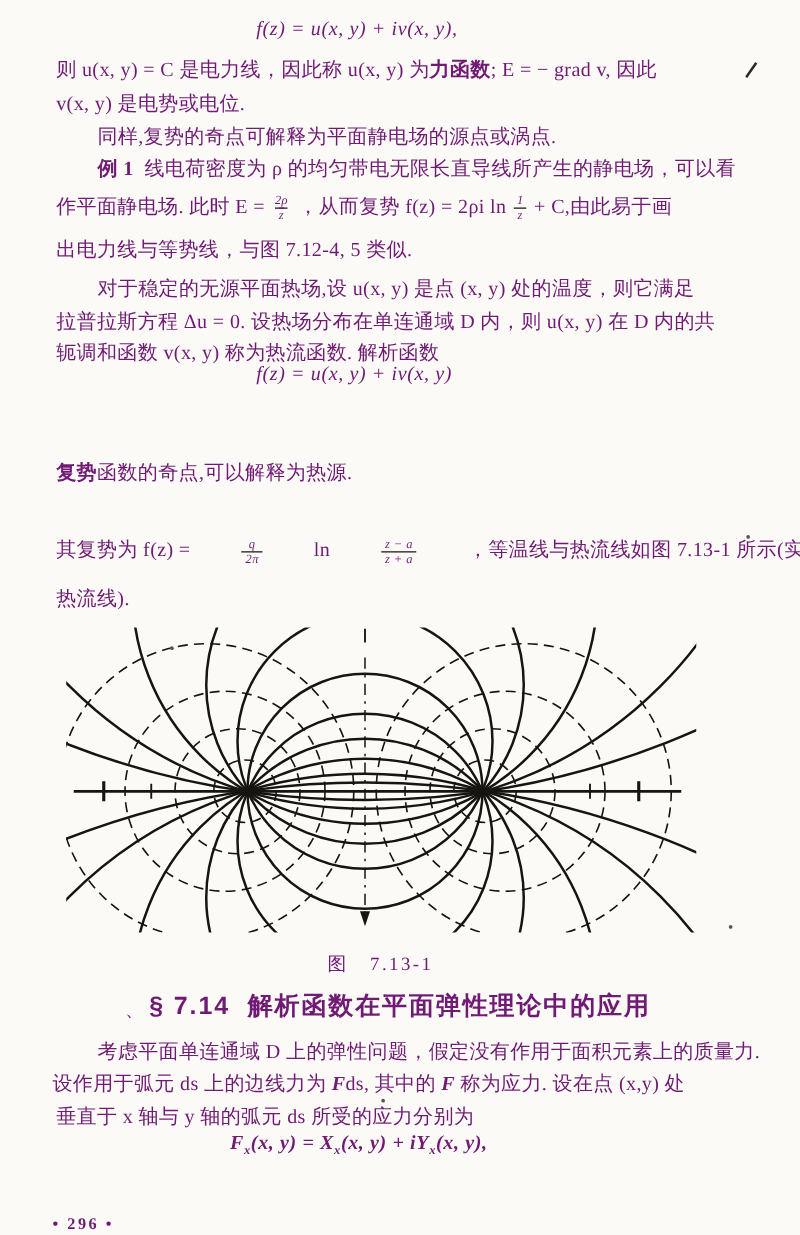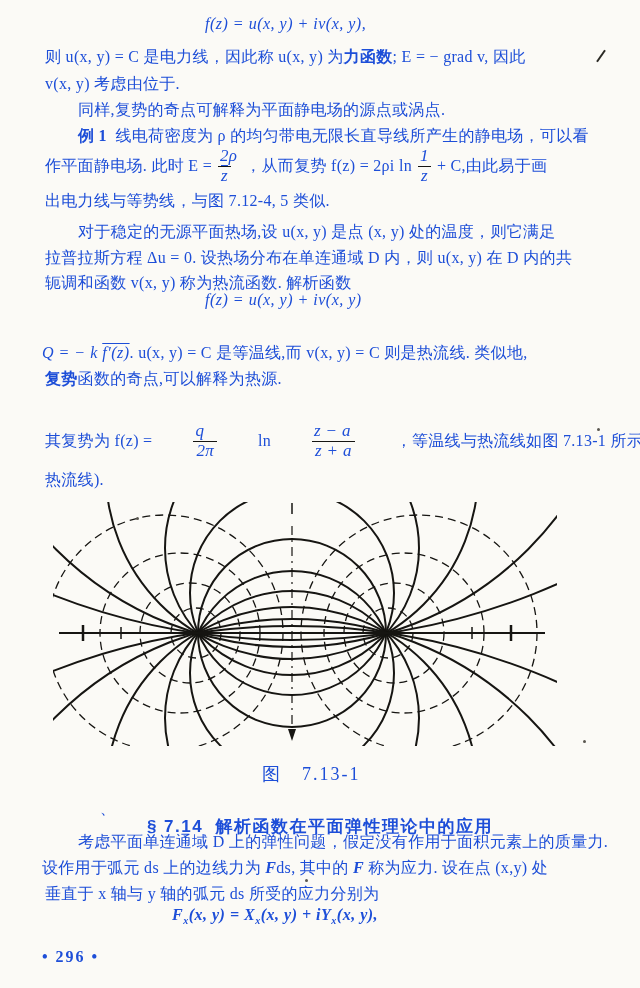--- a/index.html
+++ b/index.html
@@ -1,47 +1,47 @@
 <!DOCTYPE html>
 <html><head>
 <meta charset="utf-8">
 <style>
   html,body{margin:0;padding:0;}
   #page{position:relative;width:640px;height:988px;background:#fbfaf6;overflow:hidden;
-        font-family:"Liberation Serif","DejaVu Serif",serif;color:#1d4ed8;}
+        font-family:"Liberation Serif","DejaVu Serif",serif;color:#701a75;}
   .ln{position:absolute;white-space:nowrap;font-size:16px;letter-spacing:0.3px;line-height:1.2;}
   .math{font-style:italic;font-size:16px;letter-spacing:0.5px;}
   .b{font-weight:bold;}
   .bi{font-weight:bold;font-style:italic;}
   .ln-flex{display:flex;align-items:center;gap:2px;}
-  .frac{display:inline-flex;flex-direction:column;align-items:flex-start;
-        font-size:17px;line-height:1.1;margin:2px 4px;font-style:italic;}
+  .frac{display:inline-flex;flex-direction:column;align-items:center;
+        font-size:10px;line-height:1.1;margin:2px 4px;font-style:italic;}
   .frac .den{border-top:1.4px solid #161512;padding:0 3px;}
   .frac .num{padding:0 2px;}
   .ovl{text-decoration:overline;}
   sub{font-size:10px;}
-  .caption{position:absolute;font-size:18px;letter-spacing:2px;}
-  .heading{position:absolute;font-weight:bold;font-size:17px;letter-spacing:1.5px;
-           font-family:"Liberation Sans","DejaVu Sans",sans-serif;margin-top:24px;}
-  .pagenum{position:absolute;font-size:16px;font-weight:bold;letter-spacing:2px;}
+  .caption{position:absolute;font-size:15px;letter-spacing:2px;}
+  .heading{position:absolute;font-weight:bold;font-size:20px;letter-spacing:1.5px;
+           font-family:"Liberation Sans","DejaVu Sans",sans-serif;}
+  .pagenum{position:absolute;font-size:13px;font-weight:bold;letter-spacing:2px;margin-top:23px;}
   .speck{position:absolute;background:#5a5750;border-radius:50%;}
   .slash{position:absolute;width:14px;height:2px;background:#2a2924;transform:rotate(-55deg);}
 </style>
 </head>
 <body>
 
 <div id="page">
 
   <div class="ln math" style="left:205px;top:14px;">f(z) = u(x, y) + iv(x, y),</div>
 
   <div class="ln" style="left:45px;top:47px;">
     <span>则 u(x, y) = C 是电力线，因此称 u(x, y) 为</span><span class="b">力函数</span><span>; E = − grad v, 因此</span>
   </div>
   <div class="slash" style="left:594px;top:55px;"></div>
-  <div class="ln" style="left:45px;top:74px;">v(x, y) 考虑由位于.</div>
+  <div class="ln" style="left:45px;top:74px;">v(x, y) 是电势或电位.</div>
   <div class="ln" style="left:78px;top:100px;">同样,复势的奇点可解释为平面静电场的源点或涡点.</div>
 
   <div class="ln" style="left:78px;top:126px;font-family:Liberation Serif, serif;">
     <span class="b">例 1</span>&nbsp;&nbsp;<span>线电荷密度为 ρ 的均匀带电无限长直导线所产生的静电场，可以看</span>
   </div>
   <div class="ln ln-flex" style="left:45px;top:146px;height:40px;">
     <span>作平面静电场.  此时  E =</span>
     <span class="frac">
       <span class="num">2ρ</span>
       <span class="den ovl">z</span>
@@ -52,23 +52,20 @@
       <span class="den">z</span>
     </span>
     <span>+ C,由此易于画</span>
   </div>
   <div class="ln" style="left:45px;top:191px;">出电力线与等势线，与图 7.12-4, 5 类似.</div>
 
   <div class="ln" style="left:78px;top:222px;">对于稳定的无源平面热场,设 u(x, y) 是点 (x, y) 处的温度，则它满足</div>
   <div class="ln" style="left:45px;top:248px;">拉普拉斯方程 Δu = 0. 设热场分布在单连通域 D 内，则 u(x, y) 在 D 内的共</div>
   <div class="ln" style="left:45px;top:273px;">轭调和函数 v(x, y) 称为热流函数. 解析函数</div>
   <div class="ln math" style="left:205px;top:290px;">f(z) = u(x, y) + iv(x, y)</div>
-  <div class="ln" style="left:42px;top:343px;">
-    <span class="math">Q = − k </span><span class="math ovl">f′(z)</span><span>. u(x, y) = C 是等温线,而 v(x, y) = C 则是热流线. 类似地,</span>
-  </div>
   <div class="ln" style="left:45px;top:369px;">
     <span class="b">复势</span><span>函数的奇点,可以解释为热源.</span>
   </div>
 
   <div class="ln ln-flex" style="left:45px;top:421px;height:40px;gap:37px;">
     <span>其复势为  f(z) =</span>
     <span class="frac">
       <span class="num">q</span>
       <span class="den">2π</span>
     </span>
@@ -132,21 +129,21 @@
   <div class="heading" style="left:100px;top:791px;width:440px;text-align:center;">
     <span>§ 7.14</span>&nbsp;&nbsp;<span>解析函数在平面弹性理论中的应用</span>
   </div>
 
   <div class="ln" style="left:78px;top:832px;">考虑平面单连通域 D 上的弹性问题，假定没有作用于面积元素上的质量力.</div>
   <div class="ln" style="left:42px;top:858px;">
     <span>设作用于弧元 ds 上的边线力为 </span><span class="bi">F</span><span>ds, 其中的 </span><span class="bi">F</span><span> 称为应力.  设在点 (x,y) 处</span>
   </div>
   <div class="ln" style="left:45px;top:884px;">垂直于 x 轴与 y 轴的弧元 ds 所受的应力分别为</div>
 
-  <div class="ln math" style="left:172px;top:905px;font-weight:bold;">
+  <div class="ln math" style="left:184px;top:905px;font-weight:bold;">
     <span>F</span><sub>x</sub><span>(x, y) = X</span><sub>x</sub><span>(x, y) + iY</span><sub>x</sub><span>(x, y),</span>
   </div>
 
   <div class="pagenum" style="left:42px;top:948px;">• 296 •</div>
 
   <div class="speck" style="left:136px;top:517px;width:3px;height:3px;"></div>
   <div class="speck" style="left:597px;top:428px;width:3px;height:3px;"></div>
   <div class="speck" style="left:305px;top:879px;width:3px;height:3px;"></div>
   <div class="speck" style="left:583px;top:740px;width:3px;height:3px;"></div>
 

